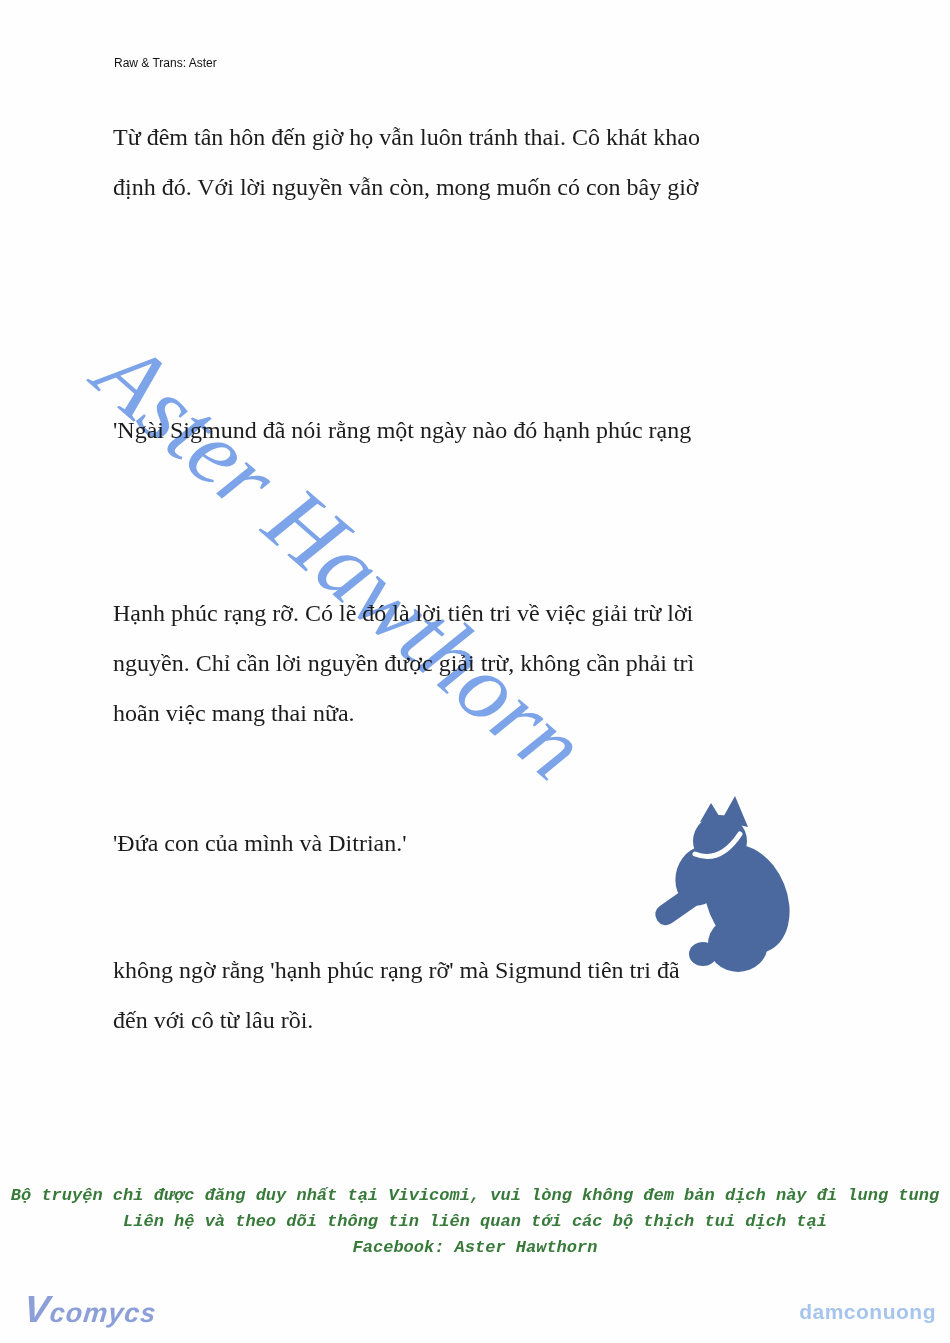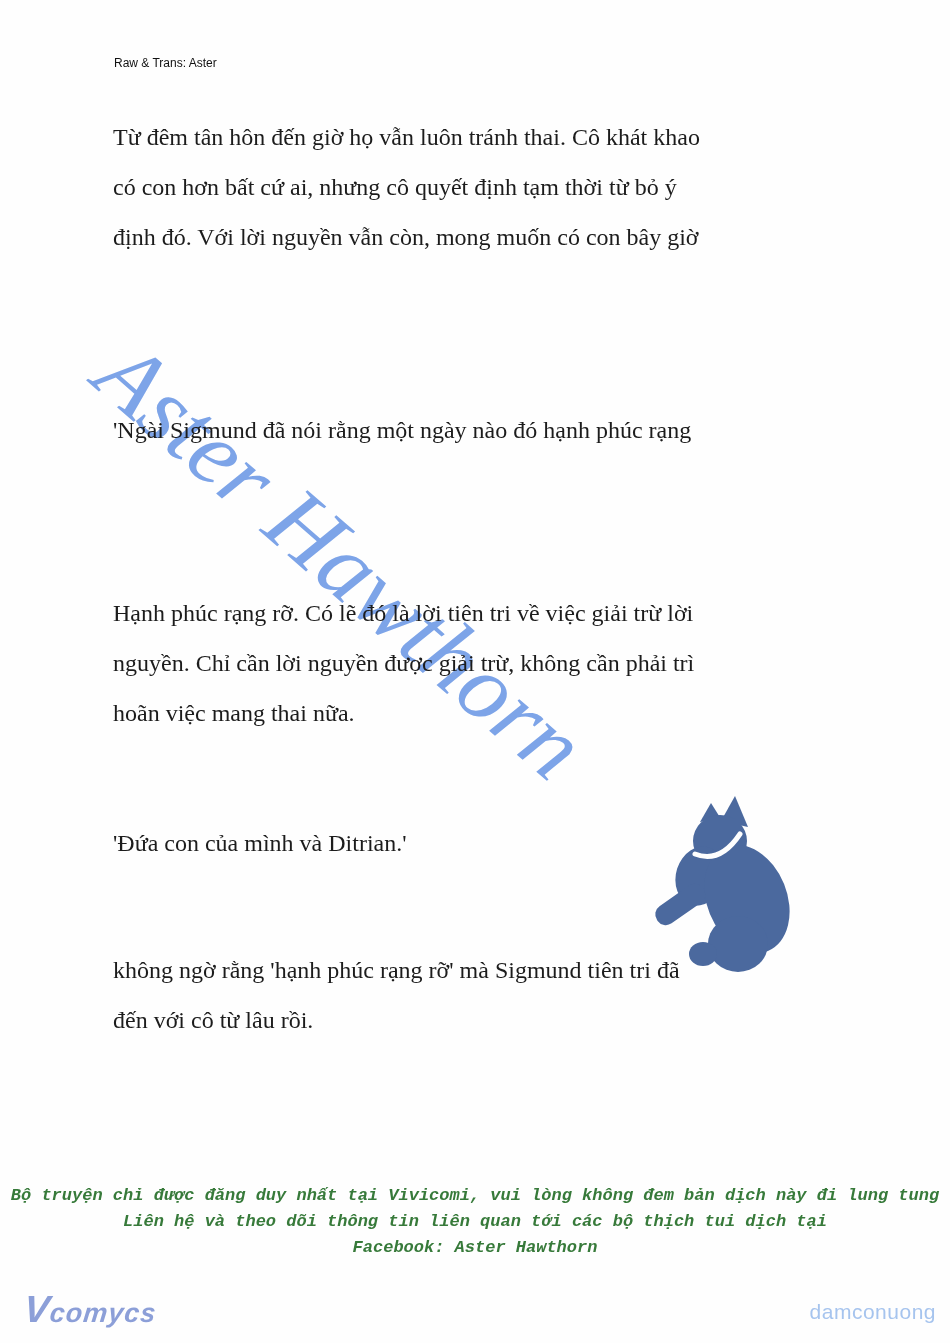--- a/index.html
+++ b/index.html
@@ -100,21 +100,21 @@
     z-index: 2;
   }
   .logo::first-letter {
     font-size: 140%;
   }
   .sitetag {
     position: absolute;
     right: 14px;
     top: 1300px;
     font-family: "Liberation Sans", "DejaVu Sans", sans-serif;
-    font-weight: normal;
+    font-weight: bold;
     font-size: 21px;
     letter-spacing: 0.5px;
     color: #a6c4ee;
     text-shadow: 0 0 3px rgba(255,255,255,0.95), 0 0 1px #ffffff;
     z-index: 2;
   }
 </style>
 </head>
 <body>
 
@@ -136,21 +136,20 @@
         <ellipse cx="53" cy="158" rx="14" ry="12"></ellipse>
         <rect x="2" y="98" width="56" height="21" rx="10" transform="rotate(-35 30 108)"></rect>
       </g>
       <path d="M45,58 Q70,68 90,38" stroke="#fefefe" stroke-width="5" fill="none" stroke-linecap="round"></path>
     </svg>
   </div>
 
   <div class="bodytext">
     <div class="para p1">
       <div class="line">Từ đêm tân hôn đến giờ họ vẫn luôn tránh thai. Cô khát khao</div>
-      <div class="line">có con hơn bất cứ ai, nhưng cô quyết định tạm thời từ bỏ ý</div>
       <div class="line">định đó. Với lời nguyền vẫn còn, mong muốn có con bây giờ</div>
     </div>
     <div class="para p2">
       <div class="line">'Ngài Sigmund đã nói rằng một ngày nào đó hạnh phúc rạng</div>
     </div>
     <div class="para p3">
       <div class="line">Hạnh phúc rạng rỡ. Có lẽ đó là lời tiên tri về việc giải trừ lời</div>
       <div class="line">nguyền. Chỉ cần lời nguyền được giải trừ, không cần phải trì</div>
       <div class="line">hoãn việc mang thai nữa.</div>
     </div>

